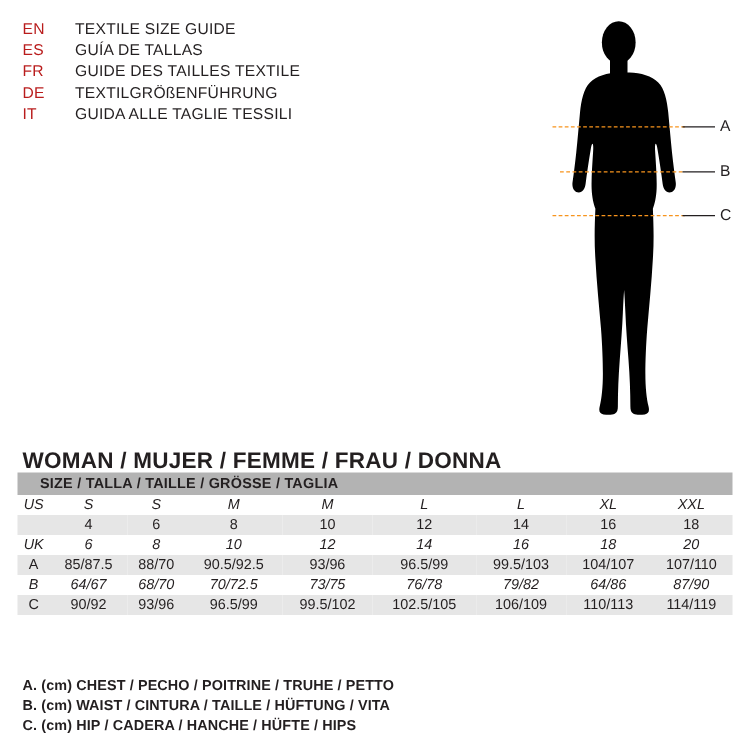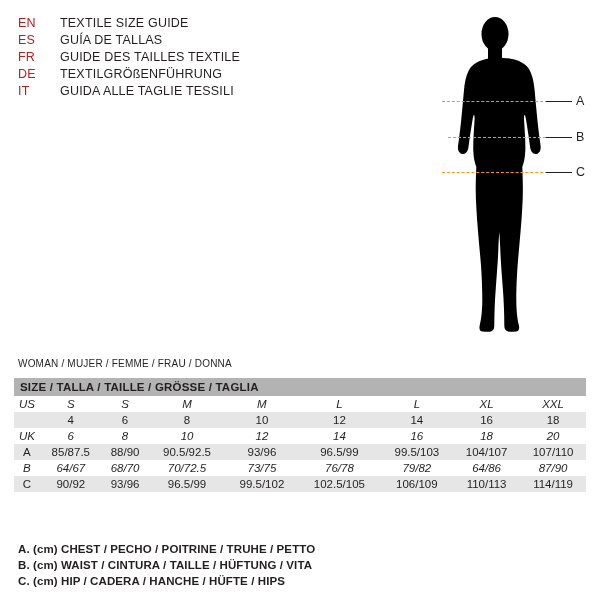--- a/index.html
+++ b/index.html
@@ -83,22 +83,22 @@
   }
   .guide-label.l-a { top: 87px; }
   .guide-label.l-b { top: 123px; }
   .guide-label.l-c { top: 158px; }
 
   
   .woman-title {
     position: absolute;
     left: 18px;
     top: 358px;
-    font-size: 10px;
-    font-weight: normal;
+    font-size: 18px;
+    font-weight: bold;
     letter-spacing: 0.2px;
     color: #231f20;
     text-align: right;
   }
 
   table.size-table {
     position: absolute;
     left: 14px;
     top: 378px;
     width: 572px;
@@ -108,21 +108,21 @@
   table.size-table td, table.size-table th {
     padding: 0;
     height: 16px;
     line-height: 16px;
     text-align: center;
     font-weight: normal;
     color: #231f20;
   }
   table.size-table th.head-cell {
     text-align: left;
-    padding-left: 6px;
+    padding-left: 18px;
     font-weight: bold;
     font-size: 11.5px;
     letter-spacing: 0.2px;
   }
   tr.header-row td, tr.header-row th {
     background: #b3b3b3;
     height: 18px;
     line-height: 18px;
   }
   tr.row-gray td { background: #e6e6e6; }
@@ -284,21 +284,21 @@
         <td>12</td>
         <td>14</td>
         <td>16</td>
         <td>18</td>
         <td>20</td>
       </tr>
 
       <tr class="row-gray">
         <td class="rowlabel">A</td>
         <td>85/87.5</td>
-        <td>88/90</td>
+        <td>88/70</td>
         <td>90.5/92.5</td>
         <td>93/96</td>
         <td>96.5/99</td>
         <td>99.5/103</td>
         <td>104/107</td>
         <td>107/110</td>
       </tr>
 
       <tr class="row-white">
         <td class="rowlabel">B</td>

